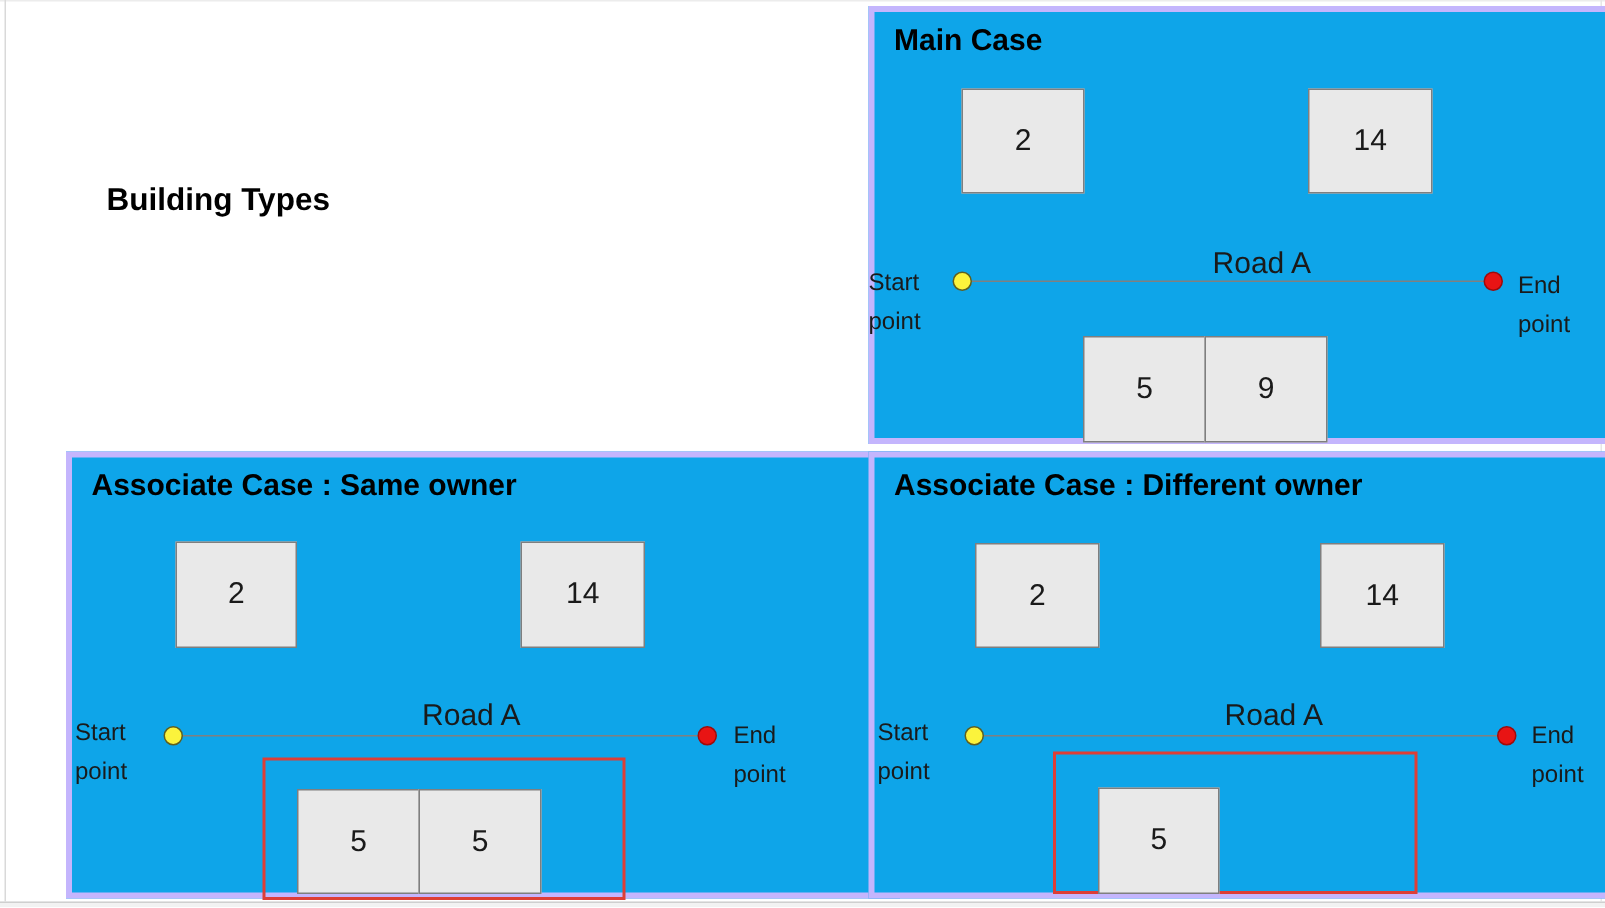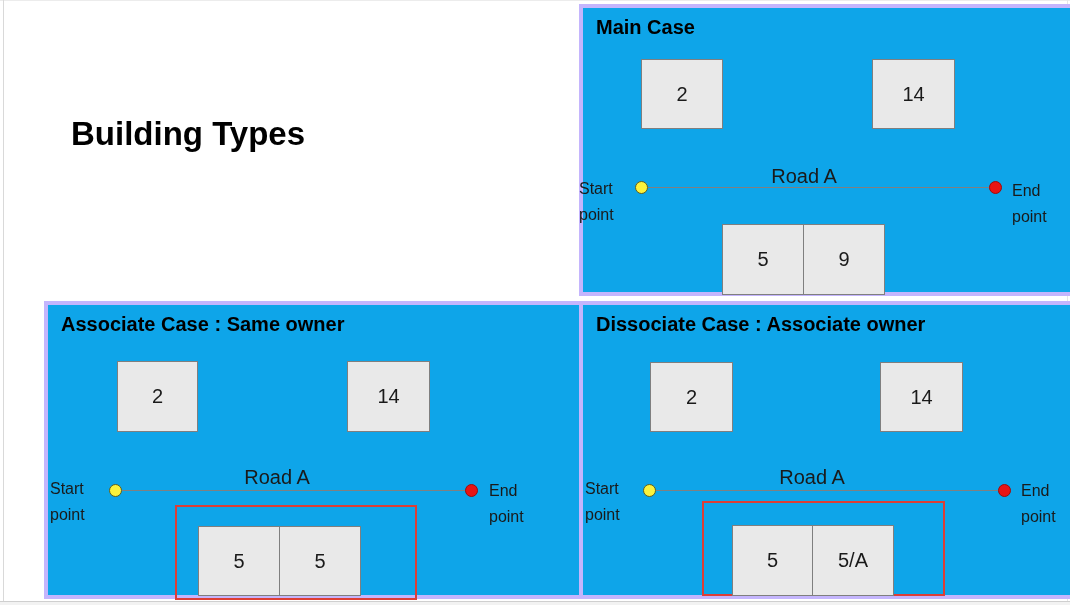--- a/index.html
+++ b/index.html
@@ -7,38 +7,38 @@
     position:relative; width:1070px; height:605px; background:#ffffff;
     font-family:"Liberation Sans", sans-serif; color:#111; overflow:hidden;
   }
   .edge-left   { position:absolute; left:3px; top:0; width:1px; height:601px; background:#d9d9d9; }
   .edge-right  { position:absolute; left:1067px; top:0; width:1px; height:601px; background:#e6e6e6; }
   .edge-top    { position:absolute; left:0; top:0; width:1070px; height:1px; background:#ececec; }
   .edge-bottom { position:absolute; left:0; top:601px; width:1070px; height:4px; background:#f2f2f2; border-top:1px solid #cfcfcf; box-sizing:border-box; }
 
   .main-title {
     position:absolute; left:71px; top:116px; margin:0;
-    font-size:33px; font-weight:bold; color:#000; line-height:36px;
+    font-size:21px; font-weight:bold; color:#000; line-height:36px;
   }
 
   .panel {
     position:absolute; background:#0ea5e9; border:4px solid #c4b5fd; box-sizing:border-box;margin-left:12px;
   }
   .panel-title {
     position:absolute; left:13px; top:8px;
     font-size:20px; font-weight:bold; color:#000; white-space:nowrap;
   }
   .bld {
     position:absolute; background:#e9e9e9; border:1px solid #7f7f7f; box-sizing:border-box;
     display:flex; align-items:center; justify-content:center;
     font-size:20px; color:#1a1a1a;
   }
   .road-line { position:absolute; height:0; border-top:1px solid #808080; }
   .road-label {
-    position:absolute; width:140px; text-align:center;
+    position:absolute; width:140px; text-align:right;
     font-size:20px; color:#1a1a1a; line-height:22px;
   }
   .dot {
     position:absolute; width:13px; height:13px; border-radius:50%; box-sizing:border-box;
   }
   .dot-yellow { background:#fbf33c; border:1px solid #5f5f1f; }
   .dot-red    { background:#e81414; border:1px solid #a00a0a; }
   .ep-label {
     position:absolute; font-size:16px; line-height:26px; color:#1a1a1a;
     white-space:pre-line;
@@ -83,28 +83,27 @@
     <div class="ep-label" style="left:2px;top:171px;">Start
 point</div>
     <div class="ep-label" style="left:441px;top:173px;">End
 point</div>
     <div class="highlight-rect" style="left:127px;top:200px;width:242px;height:95px;"></div>
     <div class="bld" style="left:150px;top:221px;width:82px;height:70px;">5</div>
     <div class="bld" style="left:231px;top:221px;width:82px;height:70px;">5</div>
   </section>
 
   <section class="panel" style="left:567px;top:301px;width:499px;height:298px;">
-    <div class="panel-title">Dissociate Case : Associate owner</div>
+    <div class="panel-title">Associate Case : Different owner</div>
     <div class="bld" style="left:67px;top:57px;width:83px;height:70px;">2</div>
     <div class="bld" style="left:297px;top:57px;width:83px;height:70px;">14</div>
     <div class="road-label" style="left:159px;top:161px;">Road A</div>
     <div class="road-line" style="left:73px;top:185px;width:343px;"></div>
     <span class="dot dot-yellow" style="left:60px;top:179px;"></span>
     <span class="dot dot-red" style="left:415px;top:179px;"></span>
     <div class="ep-label" style="left:2px;top:171px;">Start
 point</div>
     <div class="ep-label" style="left:438px;top:173px;">End
 point</div>
     <div class="highlight-rect" style="left:119px;top:196px;width:243px;height:95px;"></div>
     <div class="bld" style="left:149px;top:220px;width:81px;height:71px;">5</div>
-    <div class="bld" style="left:229px;top:220px;width:82px;height:71px;">5/A</div>
   </section>
 </div>
 
 </body></html>

